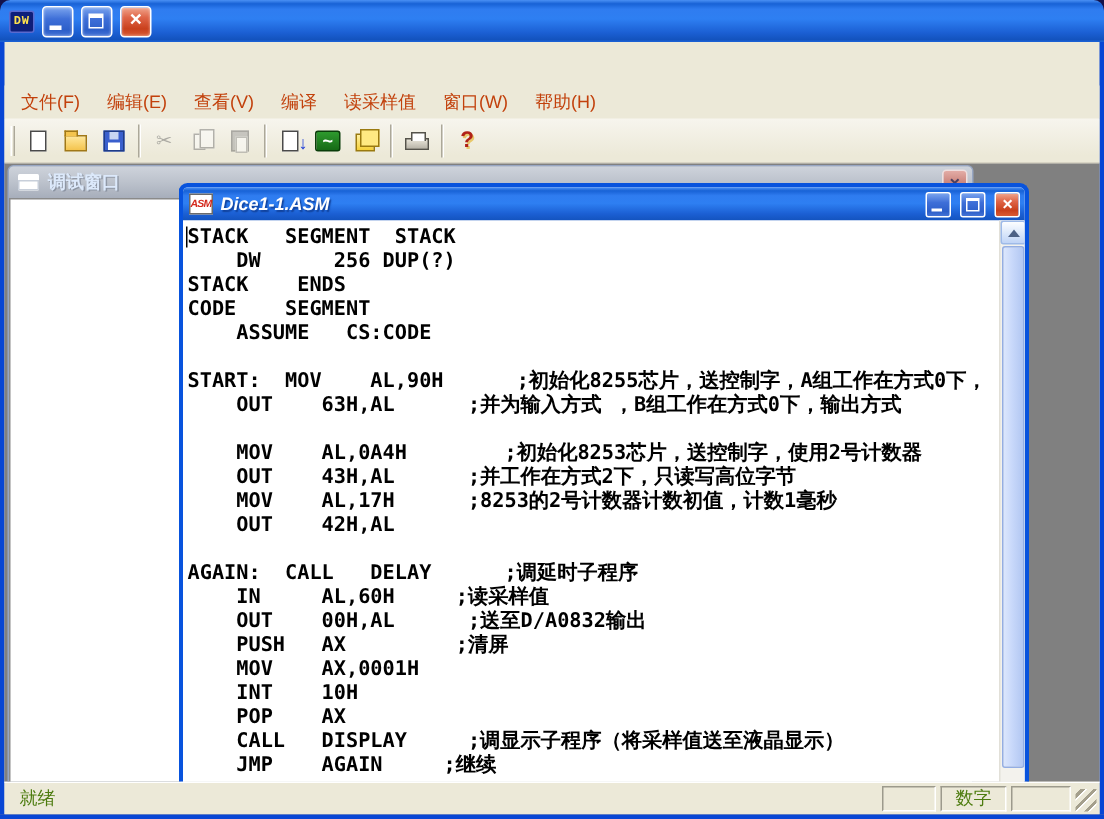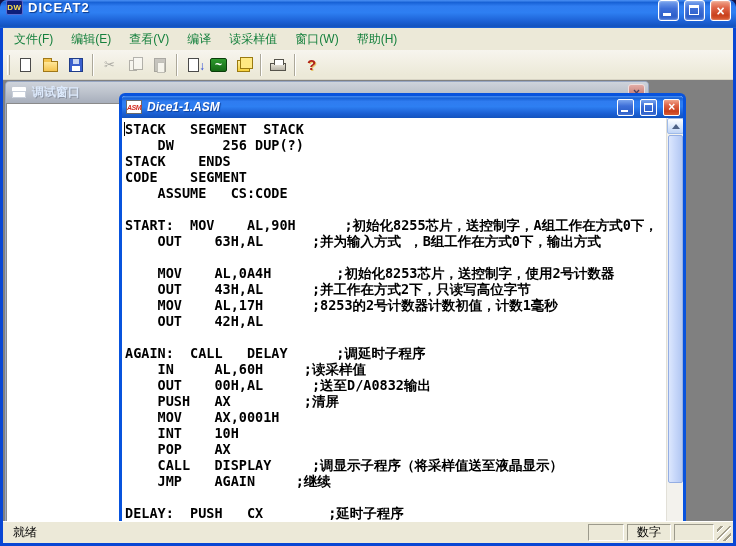--- a/index.html
+++ b/index.html
@@ -2,42 +2,42 @@
 <html><head>
 <meta charset="utf-8">
 <style>
   html,body {margin:0;padding:0;background:#14124A;}
   * {box-sizing:border-box;}
   .screen {position:relative;width:736px;height:546px;overflow:hidden;
            font-family:"Liberation Sans",sans-serif;}
   .window {position:absolute;inset:0;display:flex;flex-direction:column;}
 
   
-  .titlebar {height:28px;flex:0 0 28px;display:flex;gap:5px;
+  .titlebar {height:28px;flex:0 0 28px;display:flex;align-items:center;gap:5px;
     padding:0 5px 0 6px;border-radius:7px 7px 0 0;
-    background:linear-gradient(180deg,#4A90F4 0%,#1862D6 9%,#2F7CF0 22%,#2E7FF2 45%,#1B5FD3 78%,#1353BE 94%,#1C63D9 100%);}
+    background:linear-gradient(180deg,#4A90F4 0%,#1862D6 9%,#2F7CF0 22%,#2E7FF2 45%,#1B5FD3 78%,#1353BE 94%,#1C63D9 100%);font-family:Liberation Mono, monospace;}
   .app-logo {width:17px;height:15px;background:#0E1E7A;border:1px solid #5A6ACF;border-radius:2px;
     color:#FFE14D;font-size:8px;font-weight:bold;display:flex;align-items:center;justify-content:center;letter-spacing:.5px;}
   .title-text {flex:1;color:#fff;font-weight:bold;font-size:13px;text-shadow:1px 1px 1px #0B3A8C;letter-spacing:1px;}
   .wbtn {width:21px;height:21px;border-radius:3px;border:1px solid #fff;position:relative;
     background:linear-gradient(180deg,#7AA4EE 0%,#3E6FD8 40%,#2D5FC9 80%,#4473D6 100%);
     box-shadow:inset 0 0 2px rgba(255,255,255,.6);}
   .wbtn.close {background:linear-gradient(180deg,#F0A58C 0%,#DF6548 35%,#C9401C 75%,#D95B33 100%);}
   .glyph-min {position:absolute;left:4px;bottom:4px;width:8px;height:3px;background:#fff;}
   .glyph-max {position:absolute;left:4px;top:4px;width:10px;height:10px;border:1px solid #fff;border-top:3px solid #fff;}
   .glyph-x  {position:absolute;inset:0;display:flex;align-items:center;justify-content:center;
              color:#fff;font-weight:bold;font-size:14px;line-height:1;}
 
   .window-body {flex:1;display:flex;flex-direction:column;
     border-left:3px solid #0846D4;border-right:3px solid #0846D4;background:#ECE9D8;}
   .bottom-border {height:3px;flex:0 0 3px;background:#0846D4;}
 
   
   .menubar {height:22px;flex:0 0 22px;display:flex;align-items:center;background:#ECE9D8;
-    font-size:12px;color:#15803d;padding-left:2px;}
+    font-size:12px;color:#c2410c;padding-left:2px;margin-top:29px;}
   .menu-item {padding:3px 9px;cursor:default;}
 
   
   .toolbar {height:30px;flex:0 0 30px;display:flex;align-items:center;padding-left:3px;
     background:linear-gradient(180deg,#F7F5EE 0%,#ECE9D8 85%);border-bottom:1px solid #D8D4C4;}
   .tb-grip {width:3px;height:20px;border-left:1px solid #fff;border-right:1px solid #ACA899;margin:0 3px 0 1px;}
   .tb-sep {width:1px;height:22px;background:#ACA899;box-shadow:1px 0 0 #fff;margin:0 4px;}
   .tb-btn {width:25px;height:24px;display:flex;align-items:center;justify-content:center;position:relative;}
   .dim {opacity:.45;filter:grayscale(1);}
 
@@ -106,39 +106,38 @@
   .vscroll {position:absolute;right:0;top:0;bottom:0;width:17px;background:#F3F2ED;border-left:1px solid #E2E0D8;}
   .vs-up {position:absolute;top:0;left:0;width:17px;height:16px;border:1px solid #9EBAE8;border-radius:2px;
     background:linear-gradient(180deg,#FDFEFF 0%,#D7E5FA 60%,#C0D4F6 100%);display:flex;align-items:center;justify-content:center;}
   .vs-up::after {content:"";width:0;height:0;border-left:4px solid transparent;border-right:4px solid transparent;
     border-bottom:5px solid #4D6185;}
   .vs-thumb {position:absolute;top:17px;left:1px;width:15px;height:348px;border:1px solid #94AEE3;border-radius:2px;
     background:linear-gradient(90deg,#DCE7FD 0%,#C8D8FA 45%,#B2C7F2 100%);}
 
   
   .statusbar {height:22px;flex:0 0 22px;display:flex;align-items:center;background:#ECE9D8;
-    border-top:1px solid #fff;font-size:12px;color:#000000;padding:0 2px;}
+    border-top:1px solid #fff;font-size:12px;color:#4d7c0f;padding:0 2px;}
   .sb-left {flex:1;padding-left:8px;}
   .sb-pane {height:17px;border:1px solid;border-color:#9C9A8C #FFF #FFF #9C9A8C;margin-left:3px;
     display:flex;align-items:center;justify-content:center;}
   .sb-pane.p1 {width:36px;}
   .sb-pane.p2 {width:44px;}
   .sb-pane.p3 {width:40px;}
   .sb-grip {width:14px;height:15px;margin-left:3px;align-self:flex-end;margin-bottom:2px;
     background:repeating-linear-gradient(-45deg,transparent 0 3px,#fff 3px 4px,#A49F8C 4px 6px);}
 </style>
 </head>
 <body>
 
 <div class="screen">
   <div class="window">
 
     <div class="titlebar">
       <div class="app-logo">DW</div>
-      <div class="title-text">DICEAT2</div>
       <div class="wbtn">
           <span class="glyph-min"></span>
         </div>
       <div class="wbtn">
           <span class="glyph-max"></span>
         </div>
       <div class="wbtn close">
           <span class="glyph-x">×</span>
         </div>
     </div>

